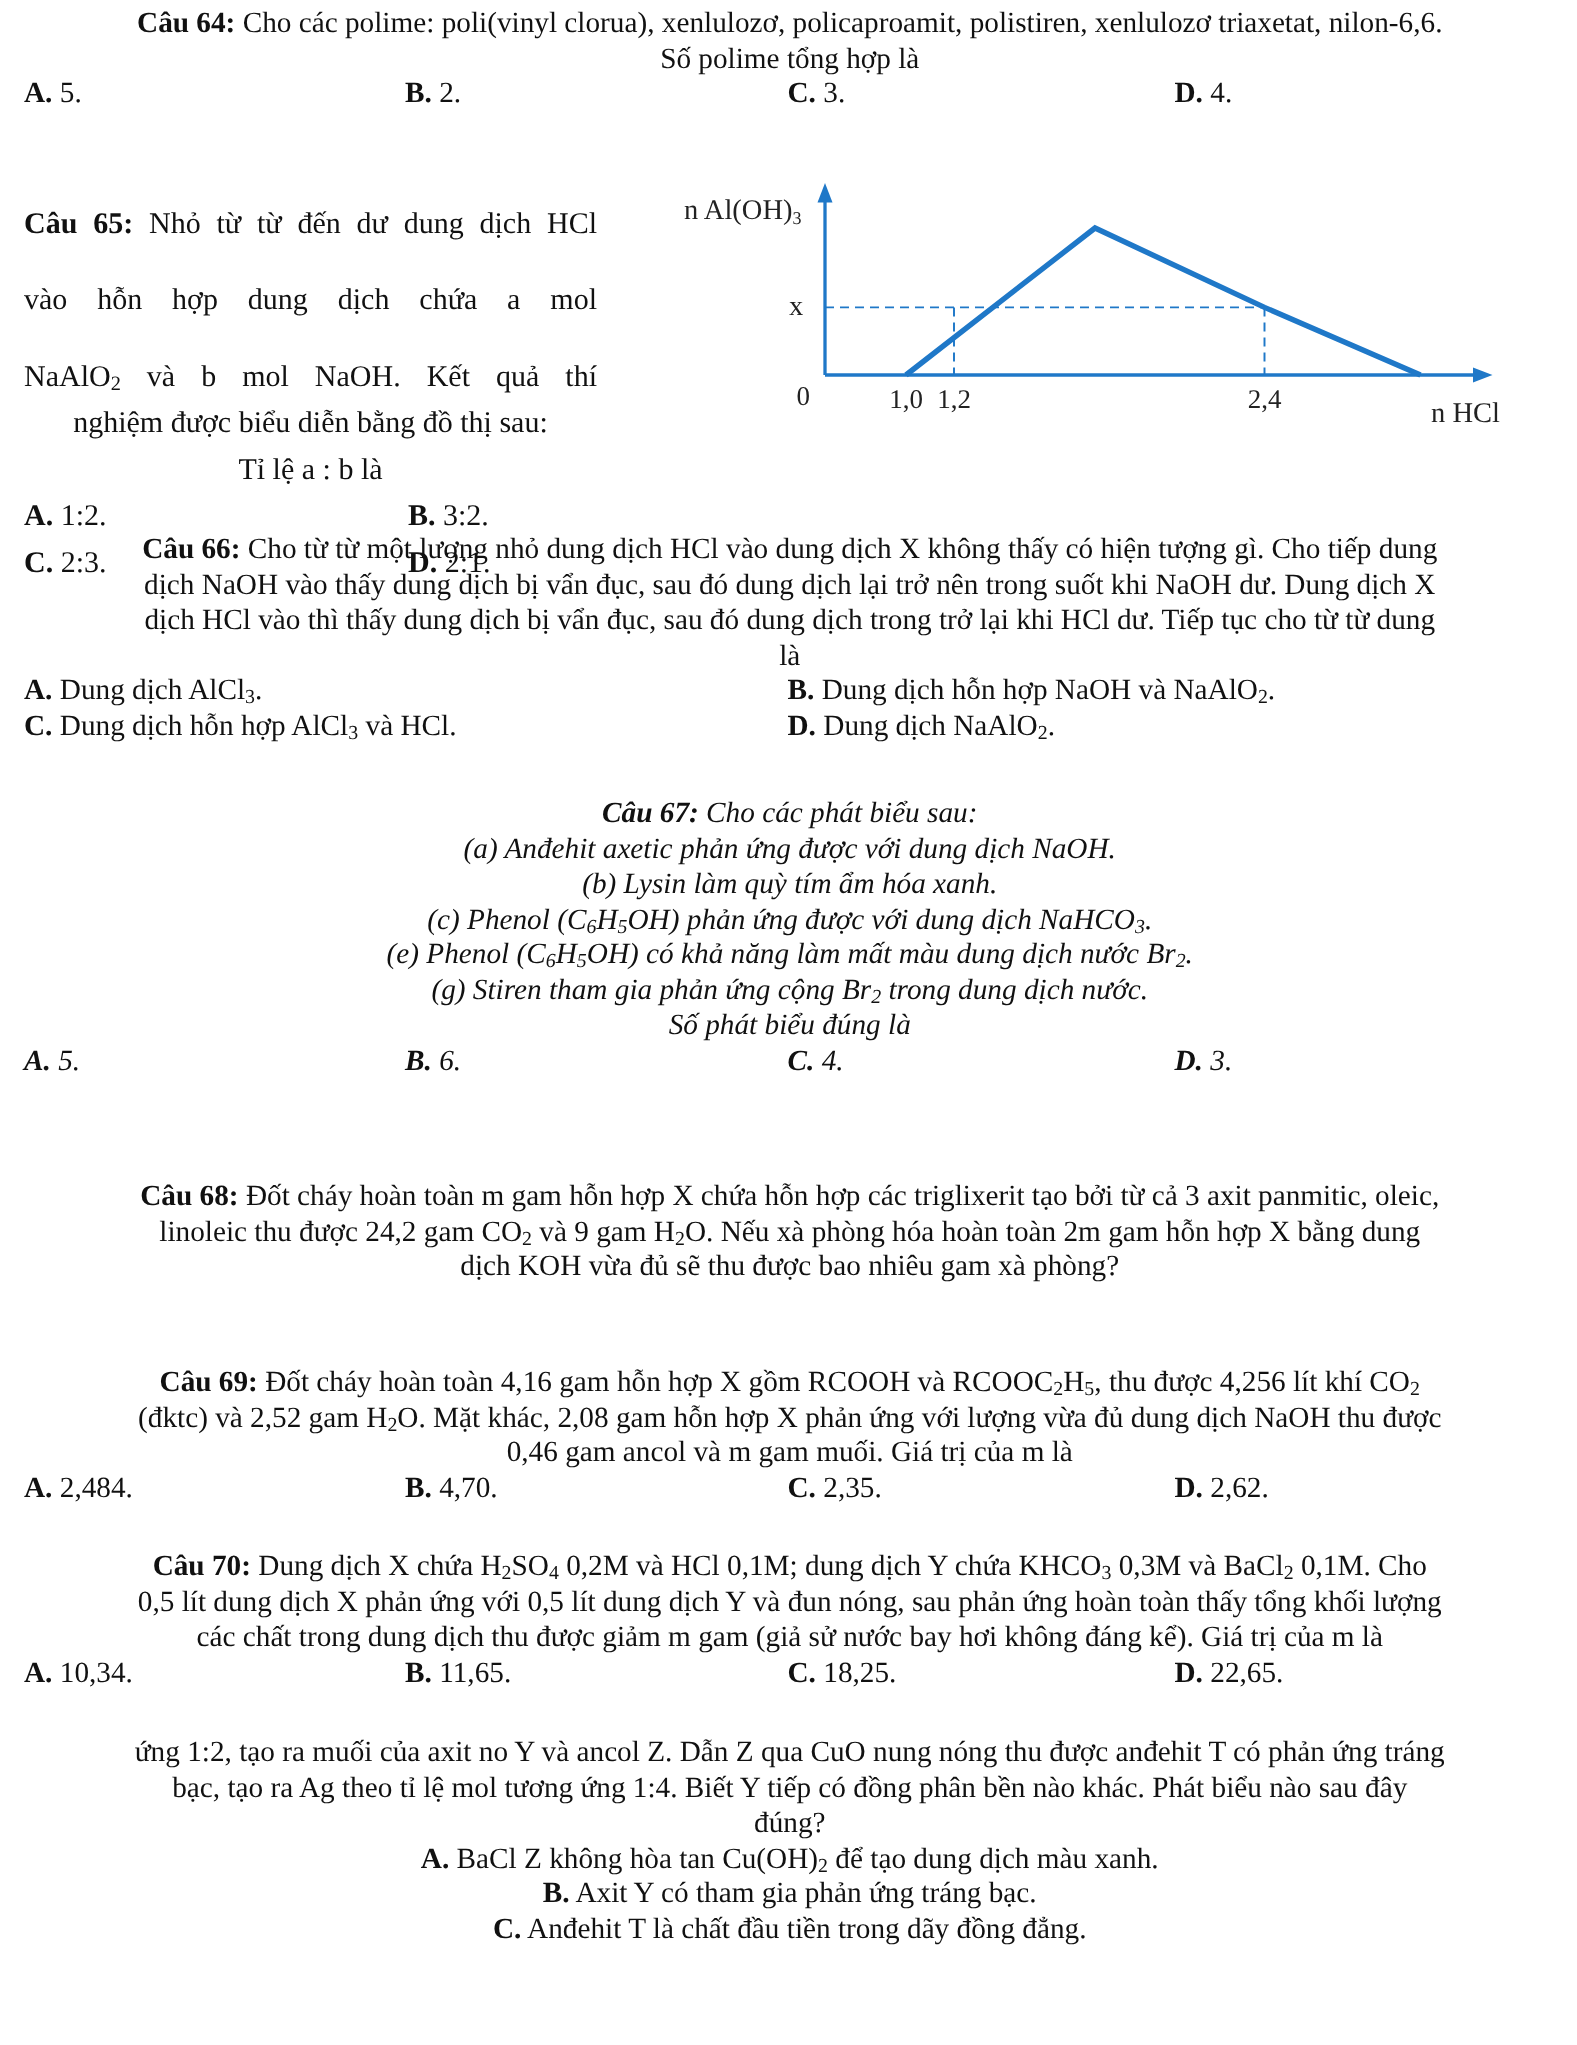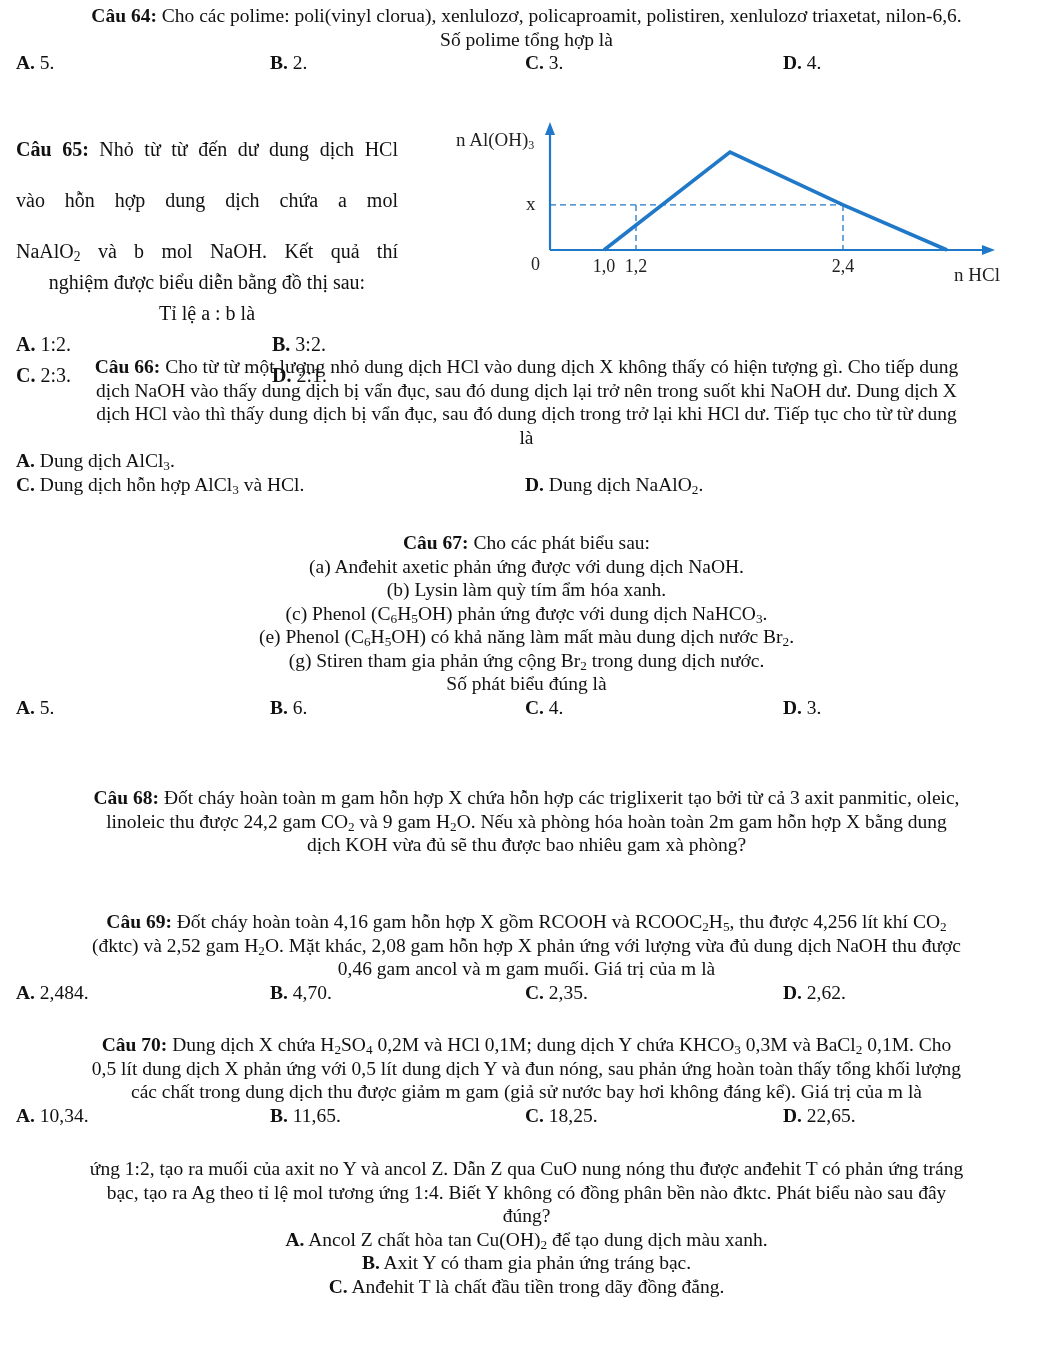--- a/index.html
+++ b/index.html
@@ -81,28 +81,29 @@
     </g>
 </svg>
 
 <div class="q" style="top:355px;">
   <div class="line"><b class="lbl">Câu 66:</b><span> Cho từ từ một lượng nhỏ dung dịch HCl vào dung dịch X không thấy có hiện tượng gì. Cho tiếp dung</span></div>
   <div class="line">dịch NaOH vào thấy dung dịch bị vẩn đục, sau đó dung dịch lại trở nên trong suốt khi NaOH dư. Dung dịch X</div>
   <div class="line">dịch HCl vào thì thấy dung dịch bị vẩn đục, sau đó dung dịch trong trở lại khi HCl dư. Tiếp tục cho từ từ dung</div>
   <div class="line">là</div>
   <div class="opts2">
     <span class="o h1"><b>A.</b><span> Dung dịch AlCl</span><sub>3</sub><span>.</span></span>
+    <span class="o h2"><b>B.</b><span> Dung dịch hỗn hợp NaOH và NaAlO</span><sub>2</sub><span>.</span></span>
   </div>
   <div class="opts2">
     <span class="o h1"><b>C.</b><span> Dung dịch hỗn hợp AlCl</span><sub>3</sub><span> và HCl.</span></span>
     <span class="o h2"><b>D.</b><span> Dung dịch NaAlO</span><sub>2</sub><span>.</span></span>
   </div>
 </div>
 
-<div class="q" style="top:531px;">
+<div class="q" style="top:531px;font-style:italic;">
   <div class="line"><b class="lbl">Câu 67:</b><span> Cho các phát biểu sau:</span></div>
   <div class="line">(a) Anđehit axetic phản ứng được với dung dịch NaOH.</div>
   <div class="line">(b) Lysin làm quỳ tím ẩm hóa xanh.</div>
   <div class="line"><span>(c) Phenol (C</span><sub>6</sub><span>H</span><sub>5</sub><span>OH) phản ứng được với dung dịch NaHCO</span><sub>3</sub><span>.</span></div>
   <div class="line"><span>(e) Phenol (C</span><sub>6</sub><span>H</span><sub>5</sub><span>OH) có khả năng làm mất màu dung dịch nước Br</span><sub>2</sub><span>.</span></div>
   <div class="line"><span>(g) Stiren tham gia phản ứng cộng Br</span><sub>2</sub><span> trong dung dịch nước.</span></div>
   <div class="line">Số phát biểu đúng là</div>
   <div class="opts4">
     <span class="o o1"><b>A.</b><span> 5.</span></span>
     <span class="o o2"><b>B.</b><span> 6.</span></span>
@@ -136,18 +137,18 @@
   <div class="opts4">
     <span class="o o1"><b>A.</b><span> 10,34.</span></span>
     <span class="o o2"><b>B.</b><span> 11,65.</span></span>
     <span class="o o3"><b>C.</b><span> 18,25.</span></span>
     <span class="o o4"><b>D.</b><span> 22,65.</span></span>
   </div>
 </div>
 
 <div class="q" style="top:1157px;">
   <div class="line">ứng 1:2, tạo ra muối của axit no Y và ancol Z. Dẫn Z qua CuO nung nóng thu được anđehit T có phản ứng tráng</div>
-  <div class="line">bạc, tạo ra Ag theo tỉ lệ mol tương ứng 1:4. Biết Y không có đồng phân bền nào đktc. Phát biểu nào sau đây</div>
+  <div class="line">bạc, tạo ra Ag theo tỉ lệ mol tương ứng 1:4. Biết Y tiếp có đồng phân bền nào khác. Phát biểu nào sau đây</div>
   <div class="line">đúng?</div>
-  <div class="line"><b>A.</b><span> Ancol Z chất hòa tan Cu(OH)</span><sub>2</sub><span> để tạo dung dịch màu xanh.</span></div>
+  <div class="line"><b>A.</b><span> BaCl Z không hòa tan Cu(OH)</span><sub>2</sub><span> để tạo dung dịch màu xanh.</span></div>
   <div class="line"><b>B.</b><span> Axit Y có tham gia phản ứng tráng bạc.</span></div>
   <div class="line"><b>C.</b><span> Anđehit T là chất đầu tiền trong dãy đồng đẳng.</span></div>
 </div>
 
 </body></html>

